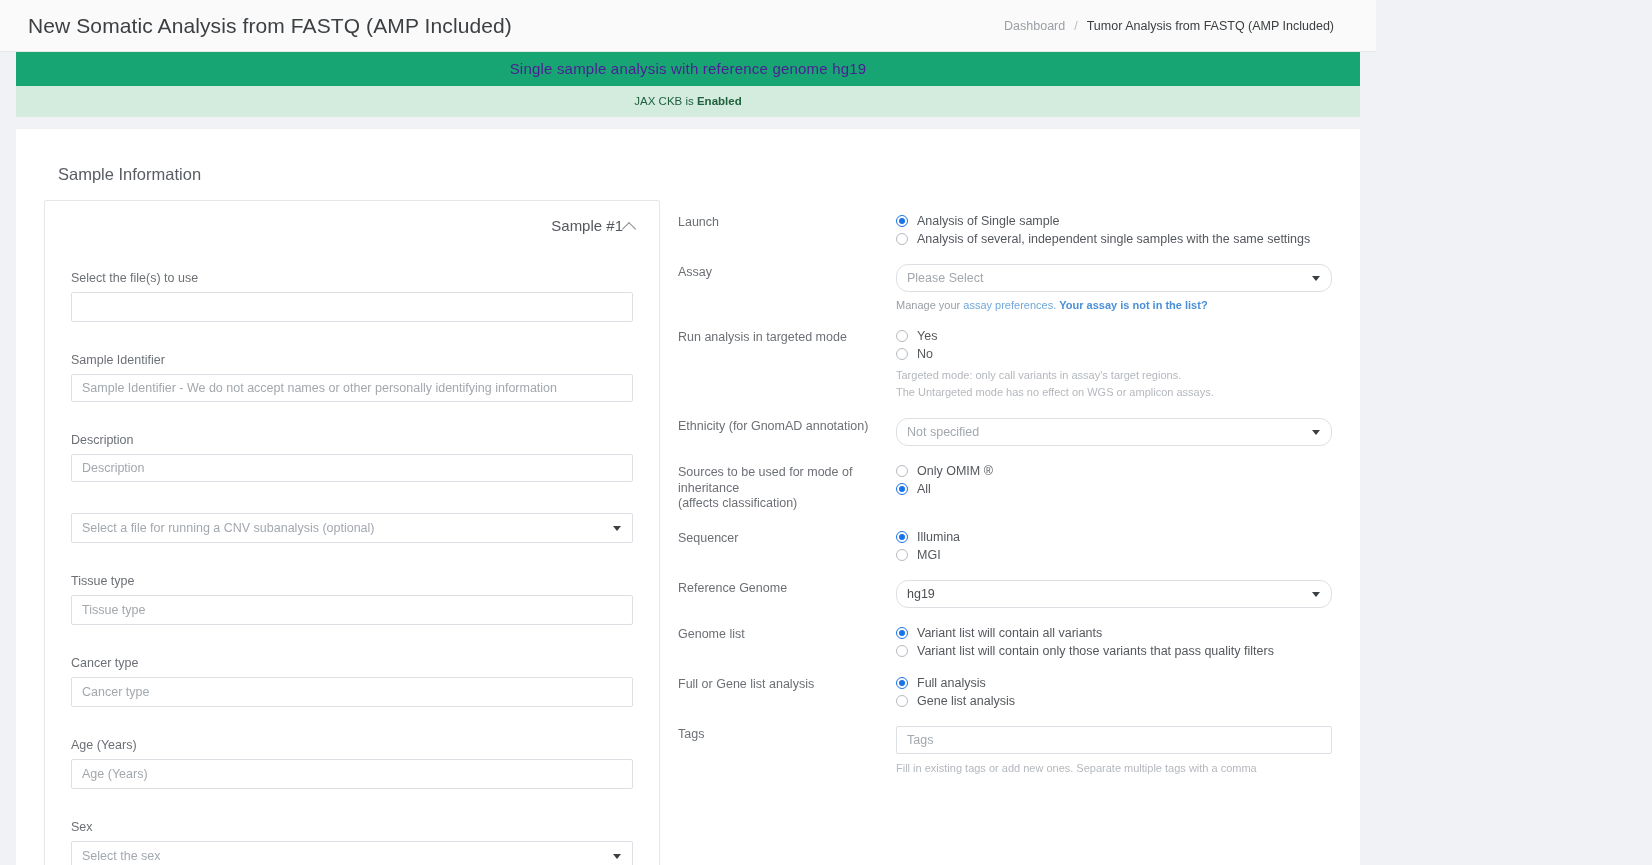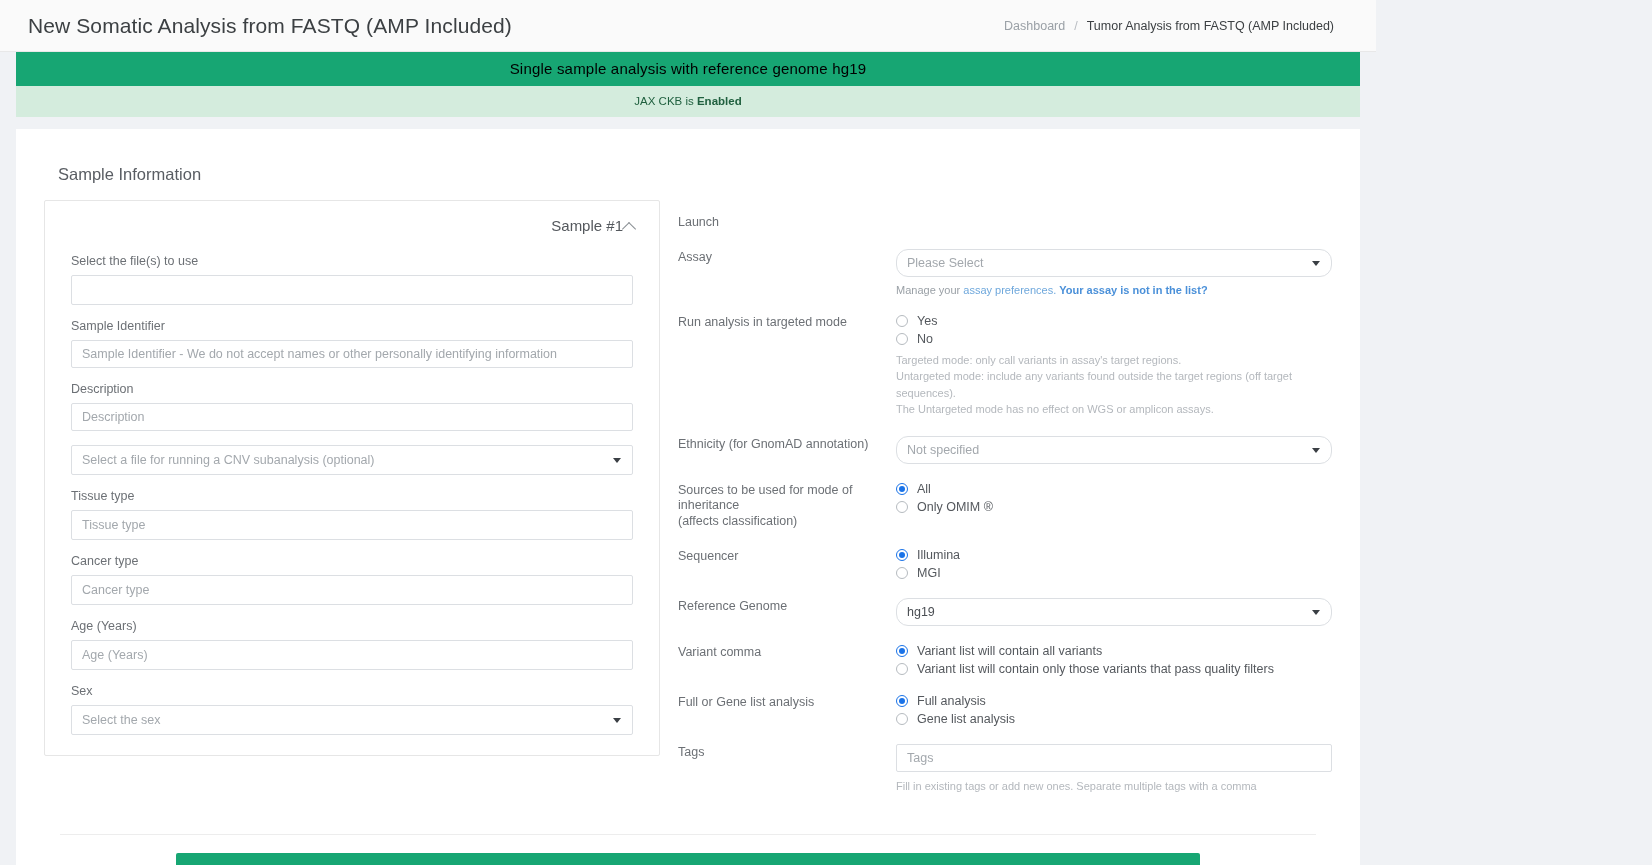--- a/index.html
+++ b/index.html
@@ -30,21 +30,21 @@
   }
   .breadcrumb { display: flex; align-items: center; font-size: 12.5px; }
   .bc-link { color: #9aa0a6; }
   .bc-sep { color: #b9bdc2; margin: 0 9px; }
   .bc-current { color: #3c4043; }
 
   
   .banner-wrap { padding: 0 16px; }
   .banner-green {
     background: #17a673;
-    color: #000000;
+    color: #4c1d95;
     text-align: center;
     font-size: 15px;
     padding: 8px 0 9px 0;
     letter-spacing: 0.2px;
   }
   .banner-light {
     background: #d4ecdd;
     color: #20603f;
     text-align: center;
     font-size: 11.5px;
@@ -86,21 +86,21 @@
   .chev {
     width: 14px; height: 14px; position: relative; cursor: pointer;
   }
   .chev:before {
     content: ""; position: absolute; left: 1px; top: 5px;
     width: 9px; height: 9px;
     border-left: 1.4px solid #8a8f94;
     border-top: 1.4px solid #8a8f94;
     transform: rotate(45deg);
   }
-  .field { padding: 0 26px; margin-top: 14px; }
+  .field { padding: 0 26px; margin-top: 31px; }
   .field:first-of-type { margin-top: 10px; }
   .flabel {
     display: block;
     font-size: 12.5px;
     color: #6c7075;
     margin-bottom: 7px;
   }
   .finput {
     width: 100%;
     height: 28px;
@@ -327,20 +327,30 @@
             </div>
           </div>
 
         </div>
       </div>
 
       <div class="col-right">
 
         <div class="row">
           <div class="row-label">Launch</div>
+          <div class="row-body">
+            <div class="radio-line">
+              <span class="radio checked"></span>
+              <span class="radio-text">Analysis of Single sample</span>
+            </div>
+            <div class="radio-line">
+              <span class="radio"></span>
+              <span class="radio-text">Analysis of several, independent single samples with the same settings</span>
+            </div>
+          </div>
         </div>
 
         <div class="row">
           <div class="row-label">Assay</div>
           <div class="row-body">
             <div class="select-box">
               <span>Please Select</span>
               <span class="caret"></span>
             </div>
             <div class="subline">
@@ -357,21 +367,20 @@
             <div class="radio-line">
               <span class="radio"></span>
               <span class="radio-text">Yes</span>
             </div>
             <div class="radio-line">
               <span class="radio"></span>
               <span class="radio-text">No</span>
             </div>
             <div class="helper">
               <div>Targeted mode: only call variants in assay's target regions.</div>
-              <div>Untargeted mode: include any variants found outside the target regions (off target sequences).</div>
               <div>The Untargeted mode has no effect on WGS or amplicon assays.</div>
             </div>
           </div>
         </div>
 
         <div class="row">
           <div class="row-label">Ethnicity (for GnomAD annotation)</div>
           <div class="row-body">
             <div class="select-box">
               <span>Not specified</span>
@@ -380,26 +389,26 @@
           </div>
         </div>
 
         <div class="row">
           <div class="row-label">
             <div>Sources to be used for mode of inheritance</div>
             <div>(affects classification)</div>
           </div>
           <div class="row-body">
             <div class="radio-line">
+              <span class="radio"></span>
+              <span class="radio-text">Only OMIM ®</span>
+            </div>
+            <div class="radio-line">
               <span class="radio checked"></span>
               <span class="radio-text">All</span>
-            </div>
-            <div class="radio-line">
-              <span class="radio"></span>
-              <span class="radio-text">Only OMIM ®</span>
             </div>
           </div>
         </div>
 
         <div class="row">
           <div class="row-label">Sequencer</div>
           <div class="row-body">
             <div class="radio-line">
               <span class="radio checked"></span>
               <span class="radio-text">Illumina</span>
@@ -415,21 +424,21 @@
           <div class="row-label">Reference Genome</div>
           <div class="row-body">
             <div class="select-box has-value">
               <span>hg19</span>
               <span class="caret"></span>
             </div>
           </div>
         </div>
 
         <div class="row">
-          <div class="row-label">Variant comma</div>
+          <div class="row-label">Genome list</div>
           <div class="row-body">
             <div class="radio-line">
               <span class="radio checked"></span>
               <span class="radio-text">Variant list will contain all variants</span>
             </div>
             <div class="radio-line">
               <span class="radio"></span>
               <span class="radio-text">Variant list will contain only those variants that pass quality filters</span>
             </div>
           </div>

